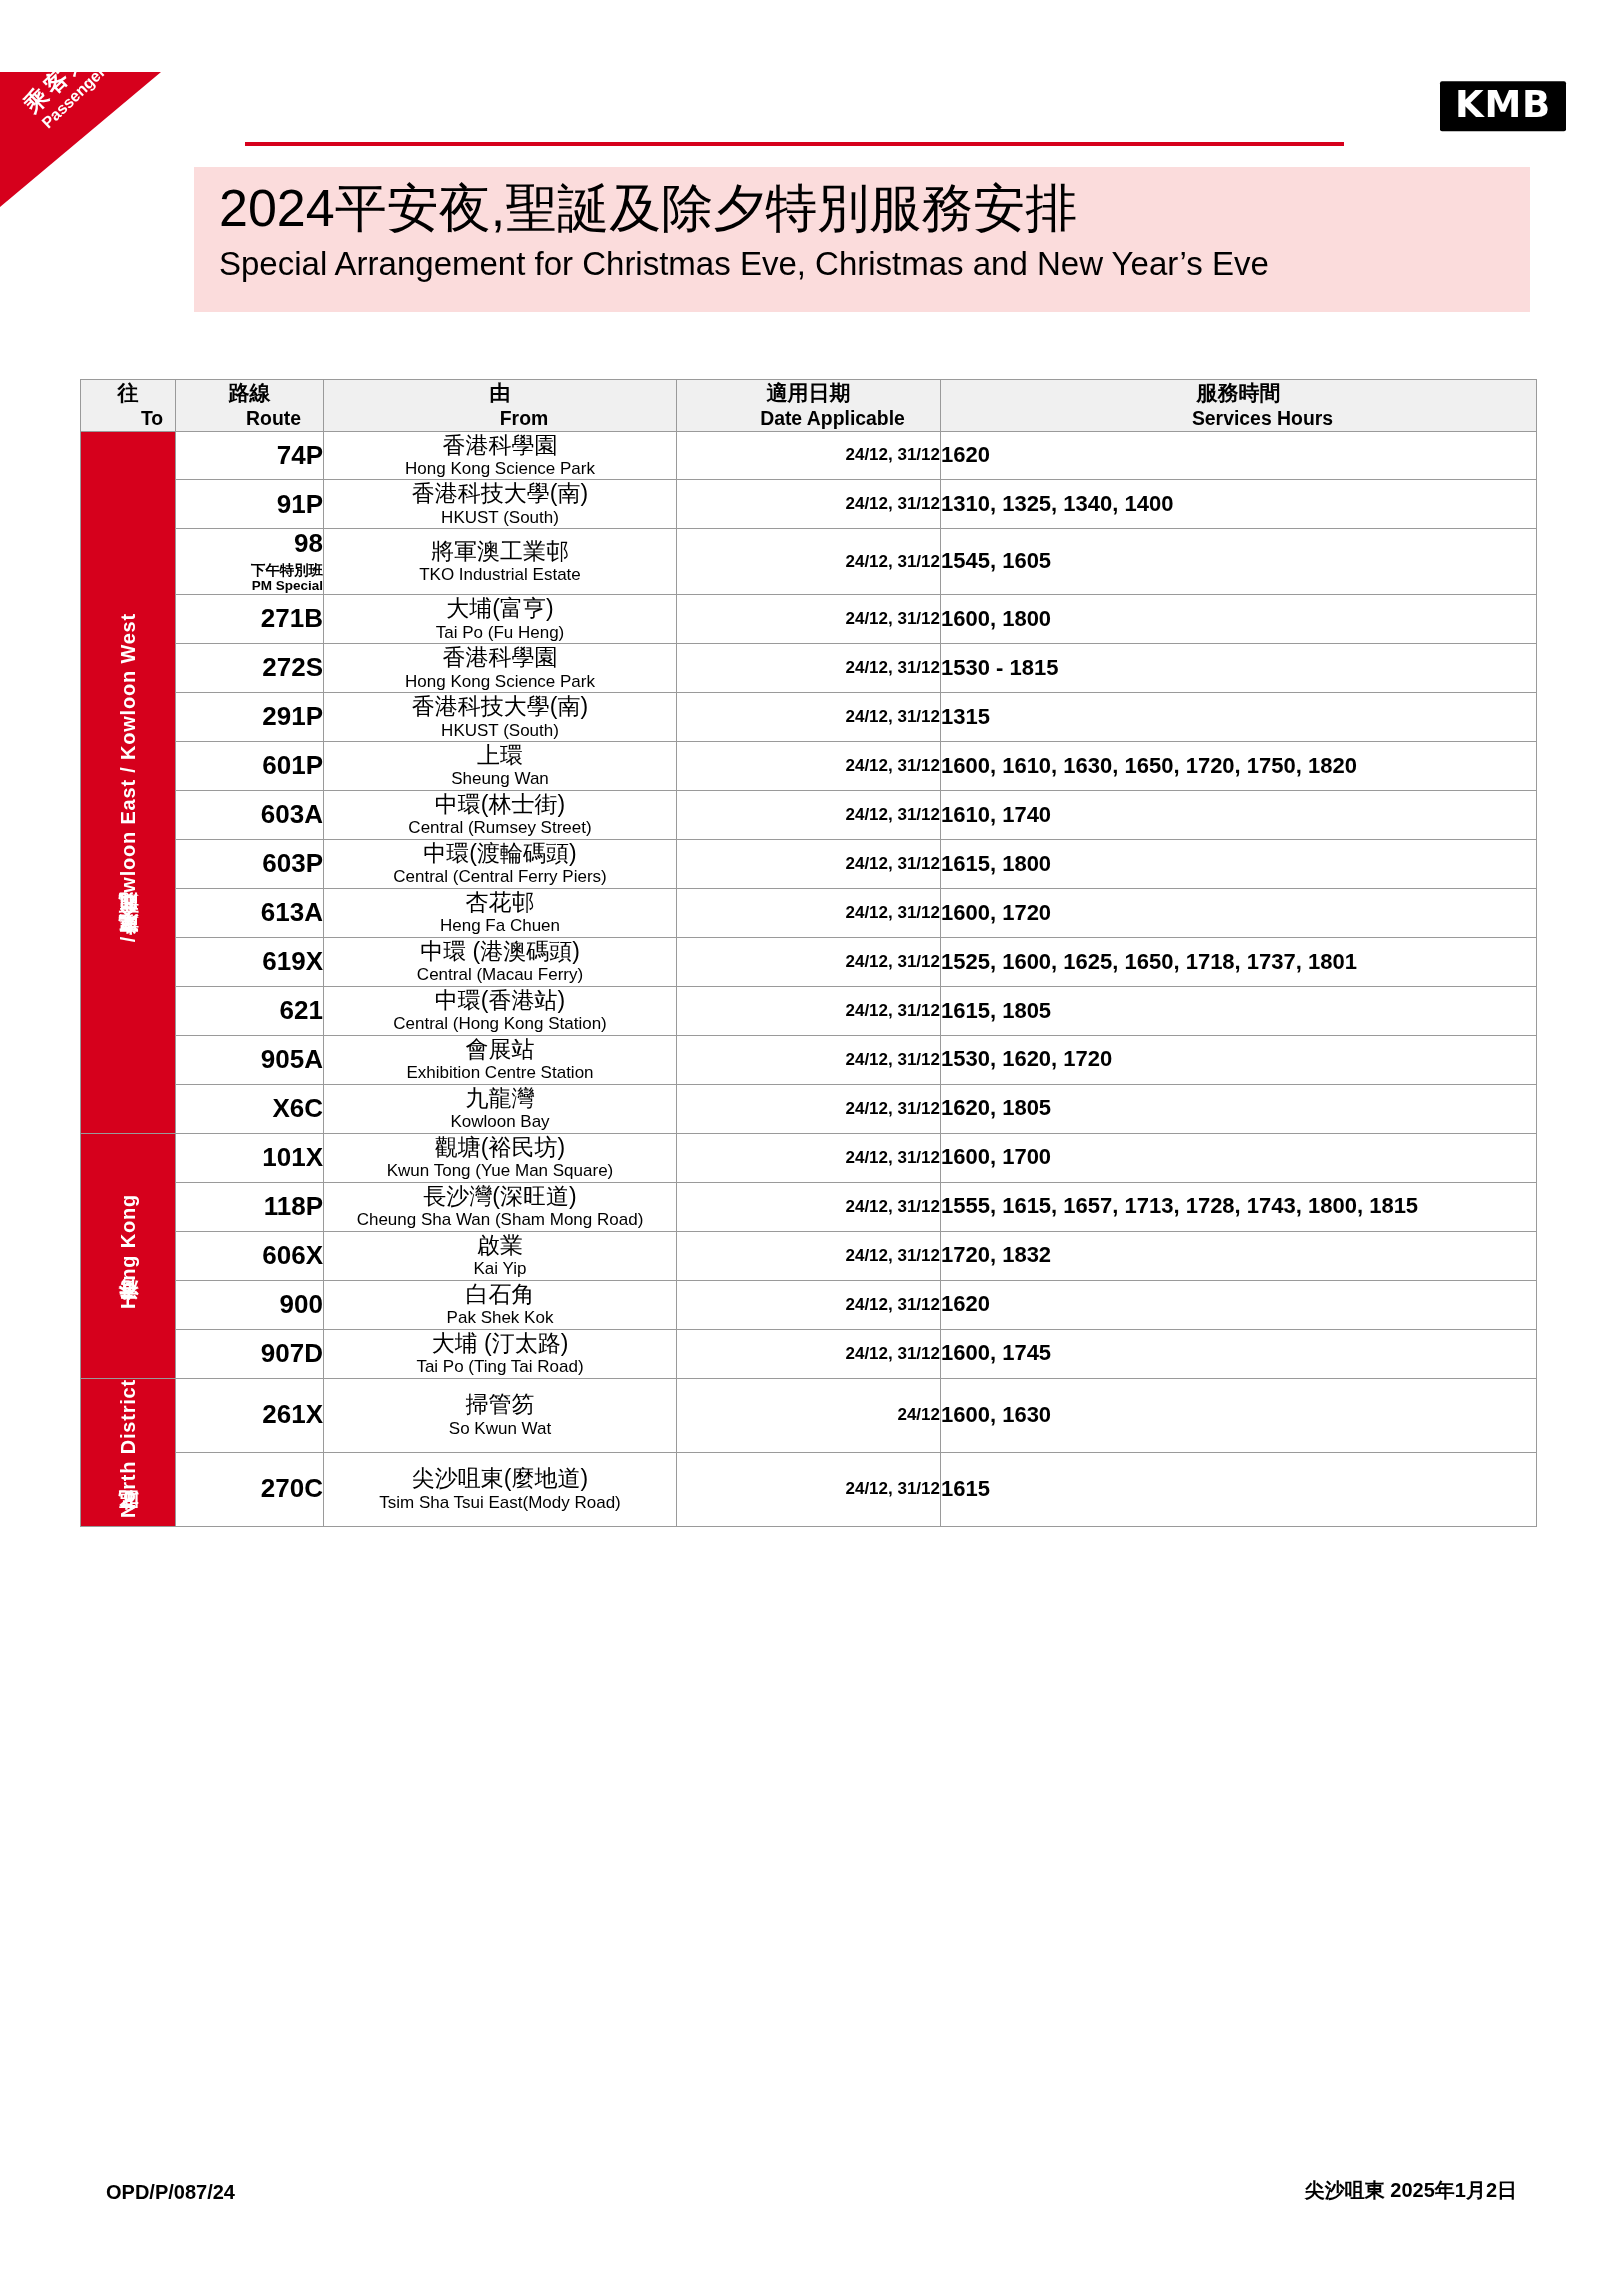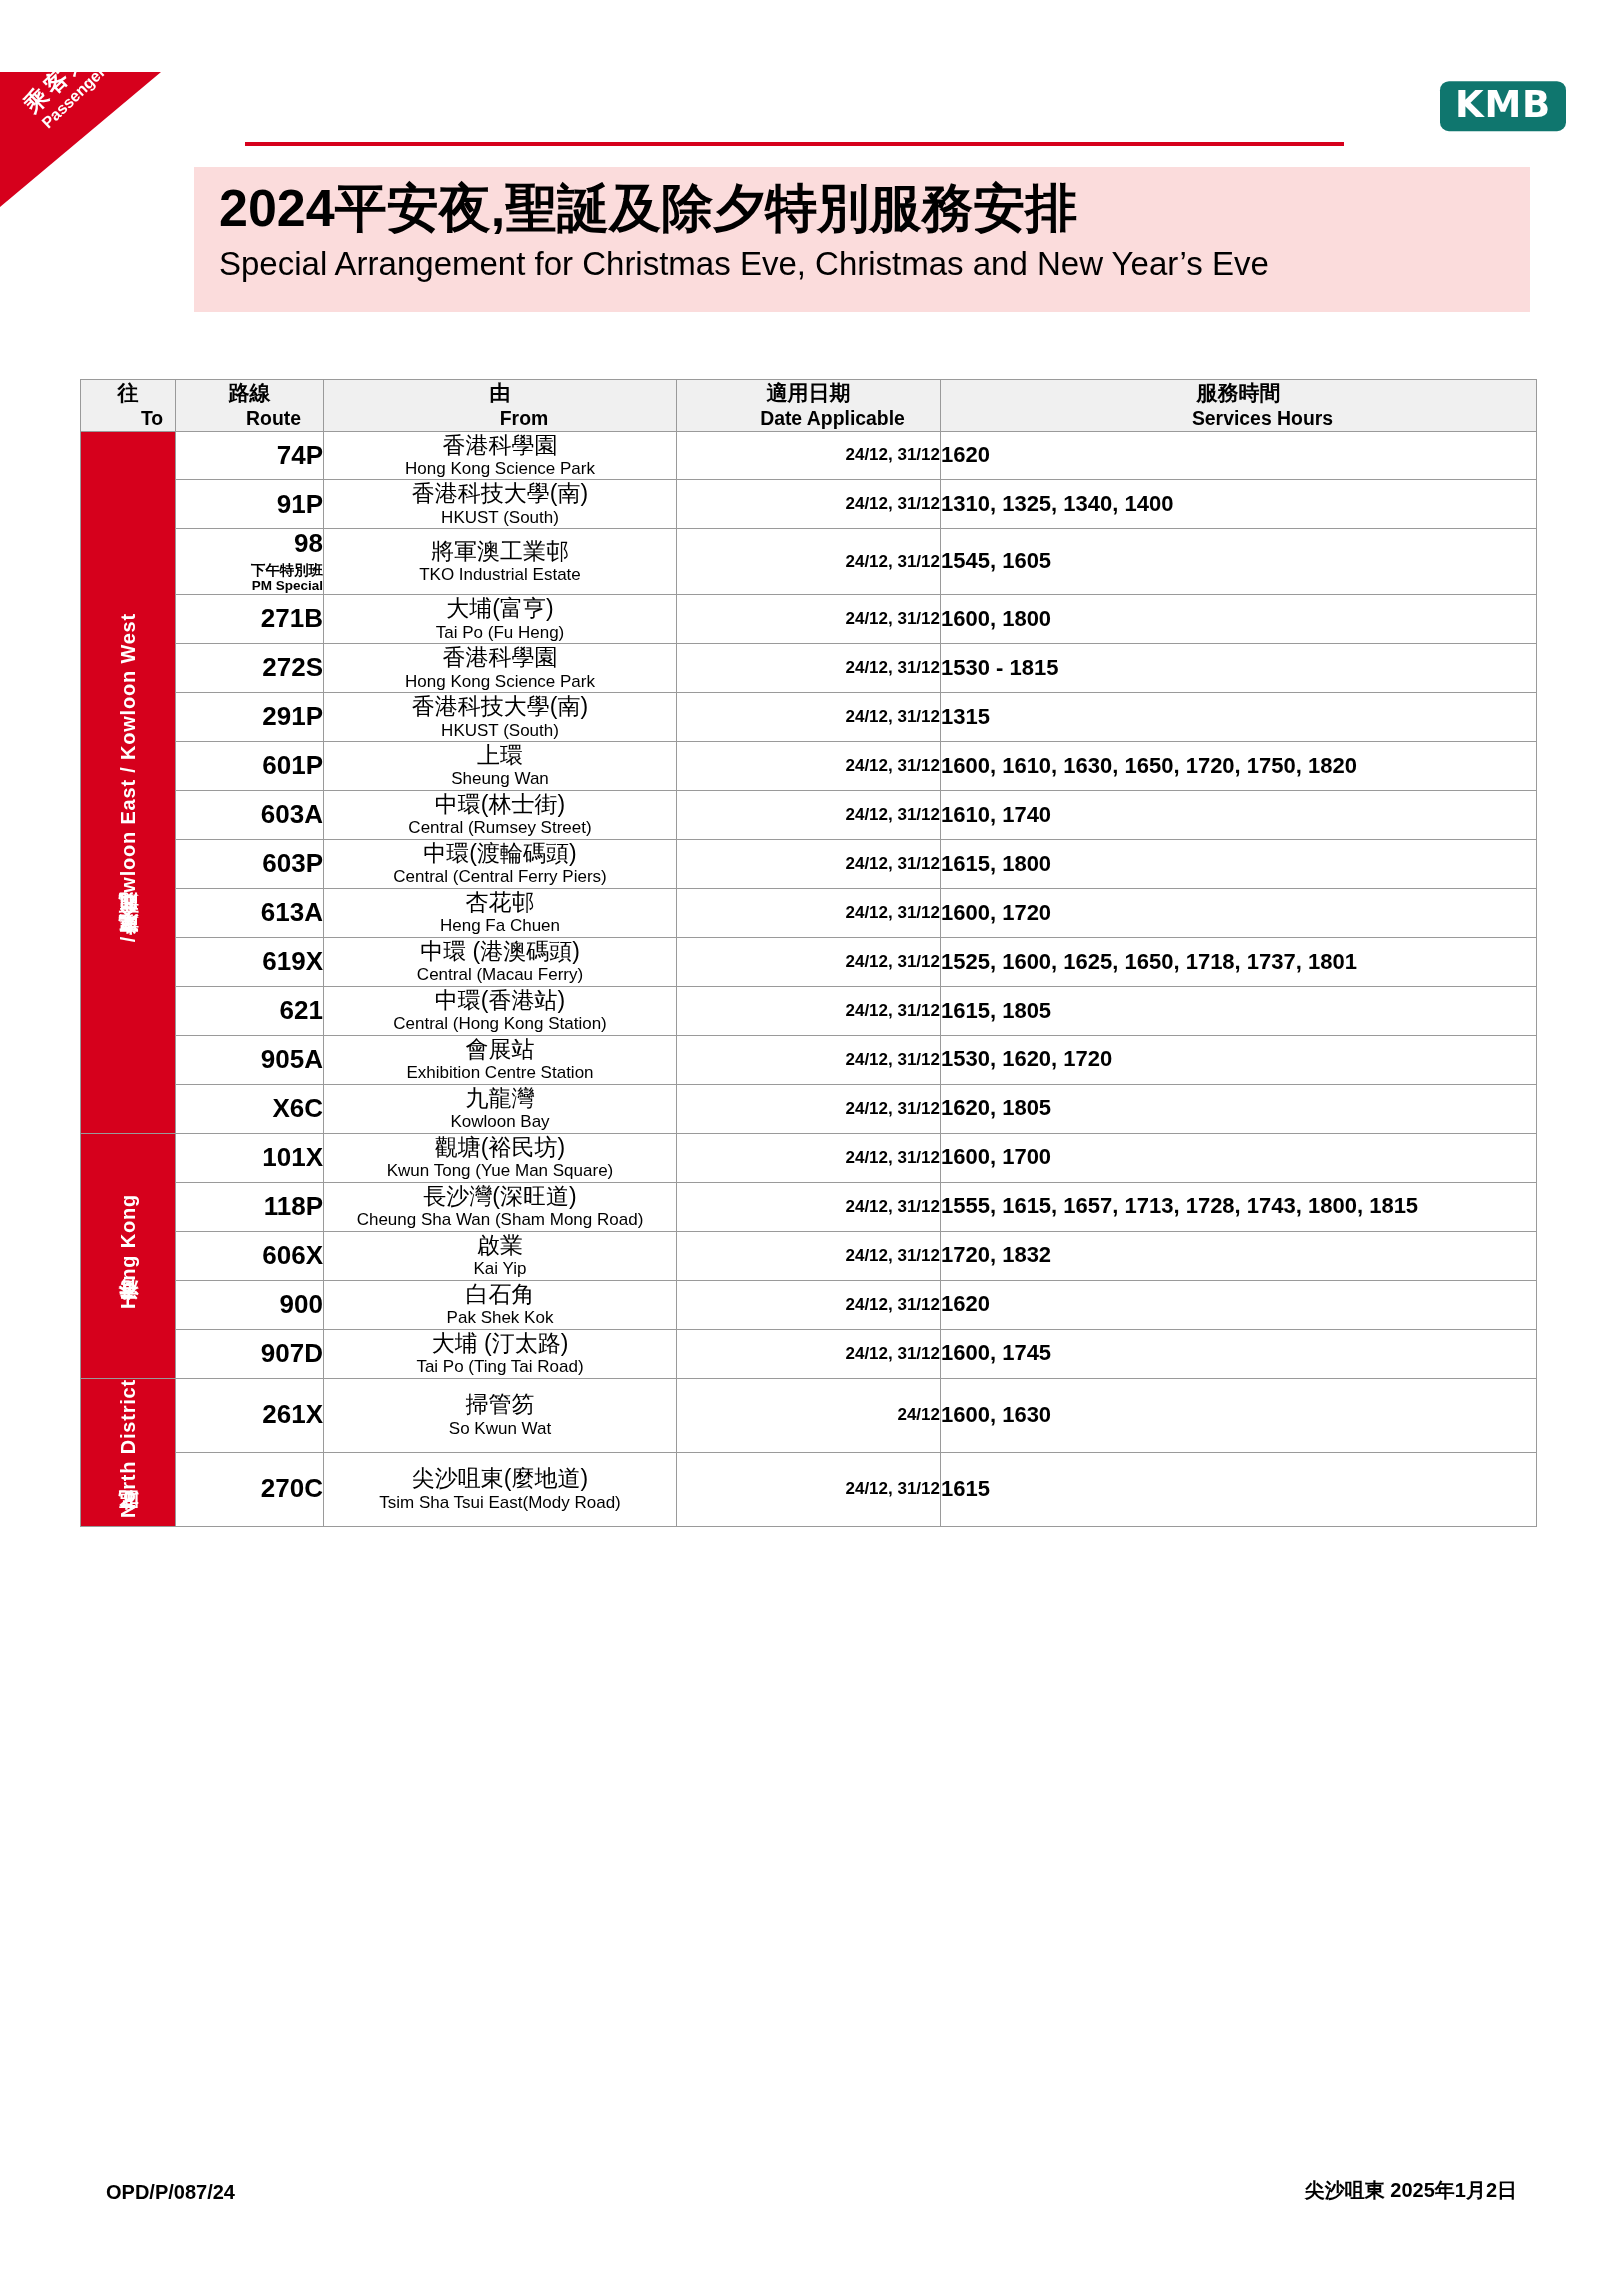--- a/index.html
+++ b/index.html
@@ -25,27 +25,27 @@
   
   .header {
     position: relative;
     height: 254px;
   }
   .kmb-logo {
     position: absolute;
     right: 57px;
     top: 106px;
     transform: translateY(-50%);
-    background: #0f766e;
+    background: #000000;
     color: #fff;
     font-weight: bold;
     font-size: 37px;
     letter-spacing: 0.8px;
     padding: 5px 15px 7.6px 15px;
-    border-radius: 9px;
+    border-radius: 2px;
     font-family: "DejaVu Sans", sans-serif;
     line-height: 1;
   }
   .header-rule {
     position: absolute;
     left: 245px;
     right: 279px;
     top: 142px;
     height: 4.2px;
     background: #d6001c;
@@ -85,21 +85,21 @@
     position: absolute;
     left: 194px;
     right: 93px;
     top: 167px;
     background: #fbdcdc;
     padding: 12px 8.5px 13.5px 25px;
     height: 145px;
   }
   .title-zh {
     font-size: 52px;
-    font-weight: bold;
+    font-weight: normal;
     line-height: 1.15;
     letter-spacing: 0px;
     white-space: nowrap;
   }
   .title-en {
     font-size: 33px;
     line-height: 1.2;
     margin-top: 5px;
     white-space: nowrap;
   }

